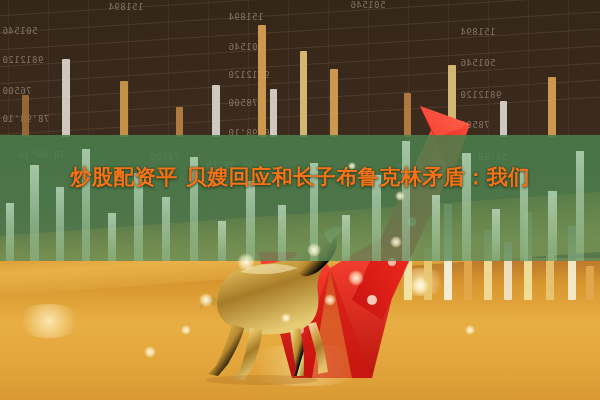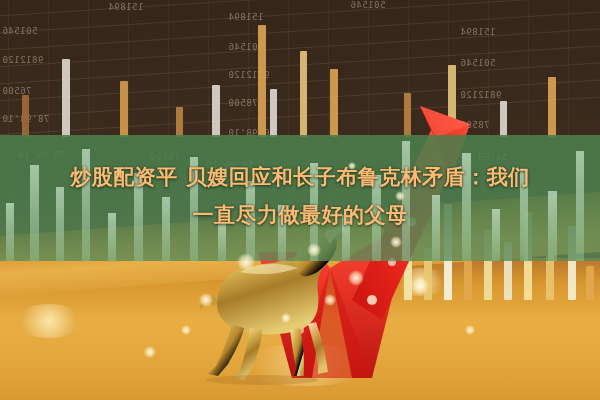--- a/index.html
+++ b/index.html
@@ -41,21 +41,21 @@
   
   .bull{position:absolute;}
   .bull svg{display:block;overflow:visible;}
   
   .arrow{position:absolute;left:0;top:0;width:600px;height:400px;pointer-events:none;}
   
   .bokeh{position:absolute;border-radius:50%;
      background:radial-gradient(circle,rgba(255,252,235,.95) 0%,rgba(255,243,200,.55) 45%,rgba(255,235,170,0) 72%);}
   
   .headline{position:absolute;left:0;width:100%;text-align:center;
-    color:#fdba74;font-weight:bold;font-size:21px;line-height:38px;
+    color:#f97316;font-weight:bold;font-size:21px;line-height:38px;
     letter-spacing:.5px;
     text-shadow:0 1px 3px rgba(20,40,18,.75),0 0 2px rgba(20,45,20,.6);
     font-family:"DejaVu Sans","Liberation Sans",sans-serif;}
   .hl-line{display:block;white-space:nowrap;}
 </style>
 </head>
 <body>
 
 <div id="stage">
 
@@ -248,16 +248,15 @@
       <div class="bokeh" style="left: 390px; top: 236px; width: 12px; height: 12px;"></div>
       <div class="bokeh" style="left: 411px; top: 277px; width: 18px; height: 18px;"></div>
       <div class="bokeh" style="left: 144px; top: 346px; width: 12px; height: 12px;"></div>
       <div class="bokeh" style="left: 395px; top: 191px; width: 10px; height: 10px;"></div>
       <div class="bokeh" style="left: 348px; top: 162px; width: 8px; height: 8px;"></div>
       <div class="bokeh" style="left: 465px; top: 325px; width: 10px; height: 10px;"></div>
     </div>
 
   <div class="headline" style="top:158px">
     <span class="hl-line">炒股配资平 贝嫂回应和长子布鲁克林矛盾：我们</span>
-    <span class="hl-line">一直尽力做最好的父母</span>
   </div>
 
 </div>
 
 </body></html>

